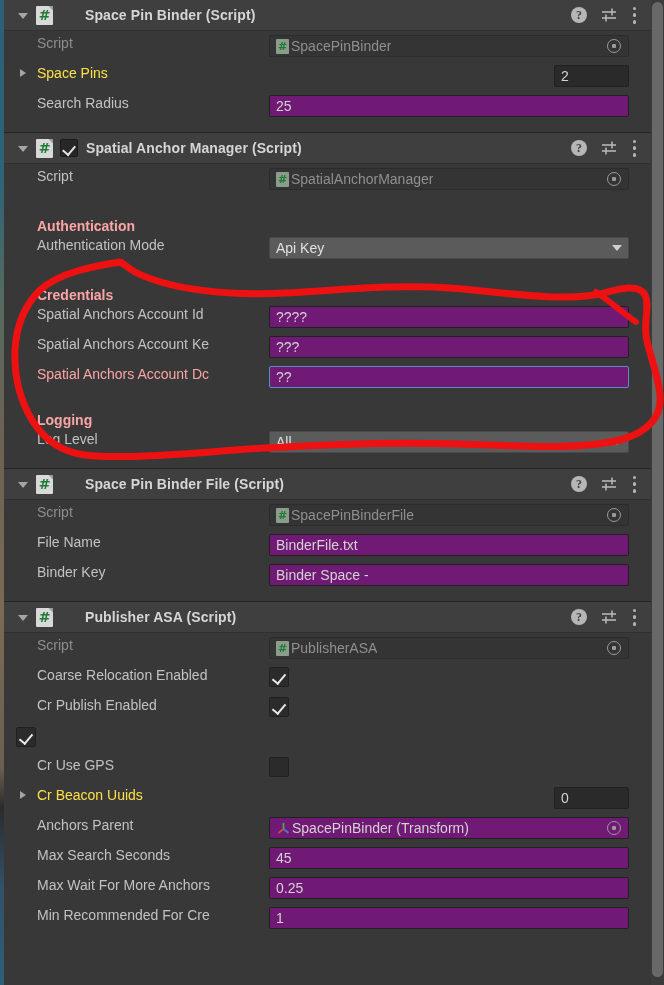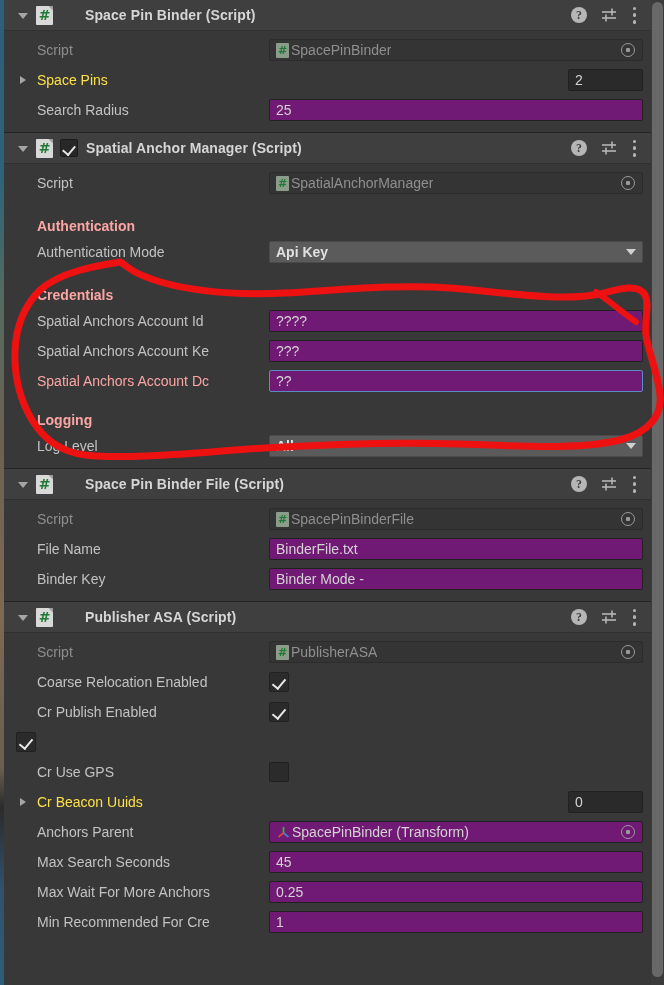--- a/index.html
+++ b/index.html
@@ -180,24 +180,24 @@
   .kebab-icon i {
     display: block; width: 3.5px; height: 3.5px;
     background: #b6b6b6; border-radius: 50%;
   }
 
   
   .comp-body { padding: 4px 0 7px 0; }
 
   .row {
     display: flex;
-    align-items: center;
+    align-items: flex-start;
     height: 30px;
     padding-left: 12px;
-    padding-right: 8px;
+    padding-right: 22px;
   }
 
   .lbl {
     width: 253px;
     flex: 0 0 253px;
     color: #c2c2c2;
     font-size: 14px;
     white-space: nowrap;
     overflow: hidden;
     padding-left: 21px;
@@ -287,21 +287,20 @@
     height: 22px;
     background: #5b5b5b;
     border: 1px solid #4a4a4a;
     border-radius: 2px;
     display: flex;
     align-items: center;
     padding: 0 6px;
     color: #e0e0e0;
     font-size: 14px;
     min-width: 0;
-    font-weight: bold;
   }
   .dropdown .dd-arrow {
     margin-left: auto;
     border-left: 5px solid transparent;
     border-right: 5px solid transparent;
     border-top: 6px solid #d0d0d0;
   }
 
   .num-field {
     flex: 0 0 75px;
@@ -543,21 +542,21 @@
         </div>
         <div class="row">
           <div class="lbl">File Name</div>
           <div class="field">
             <div class="ftext">BinderFile.txt</div>
           </div>
         </div>
         <div class="row">
           <div class="lbl">Binder Key</div>
           <div class="field">
-            <div class="ftext">Binder Mode -</div>
+            <div class="ftext">Binder Space -</div>
           </div>
         </div>
       </div>
     </div>
 
     <div class="component">
       <div class="comp-header">
         <div class="foldout open"></div>
         <div class="script-icon">
             <span>#</span>

